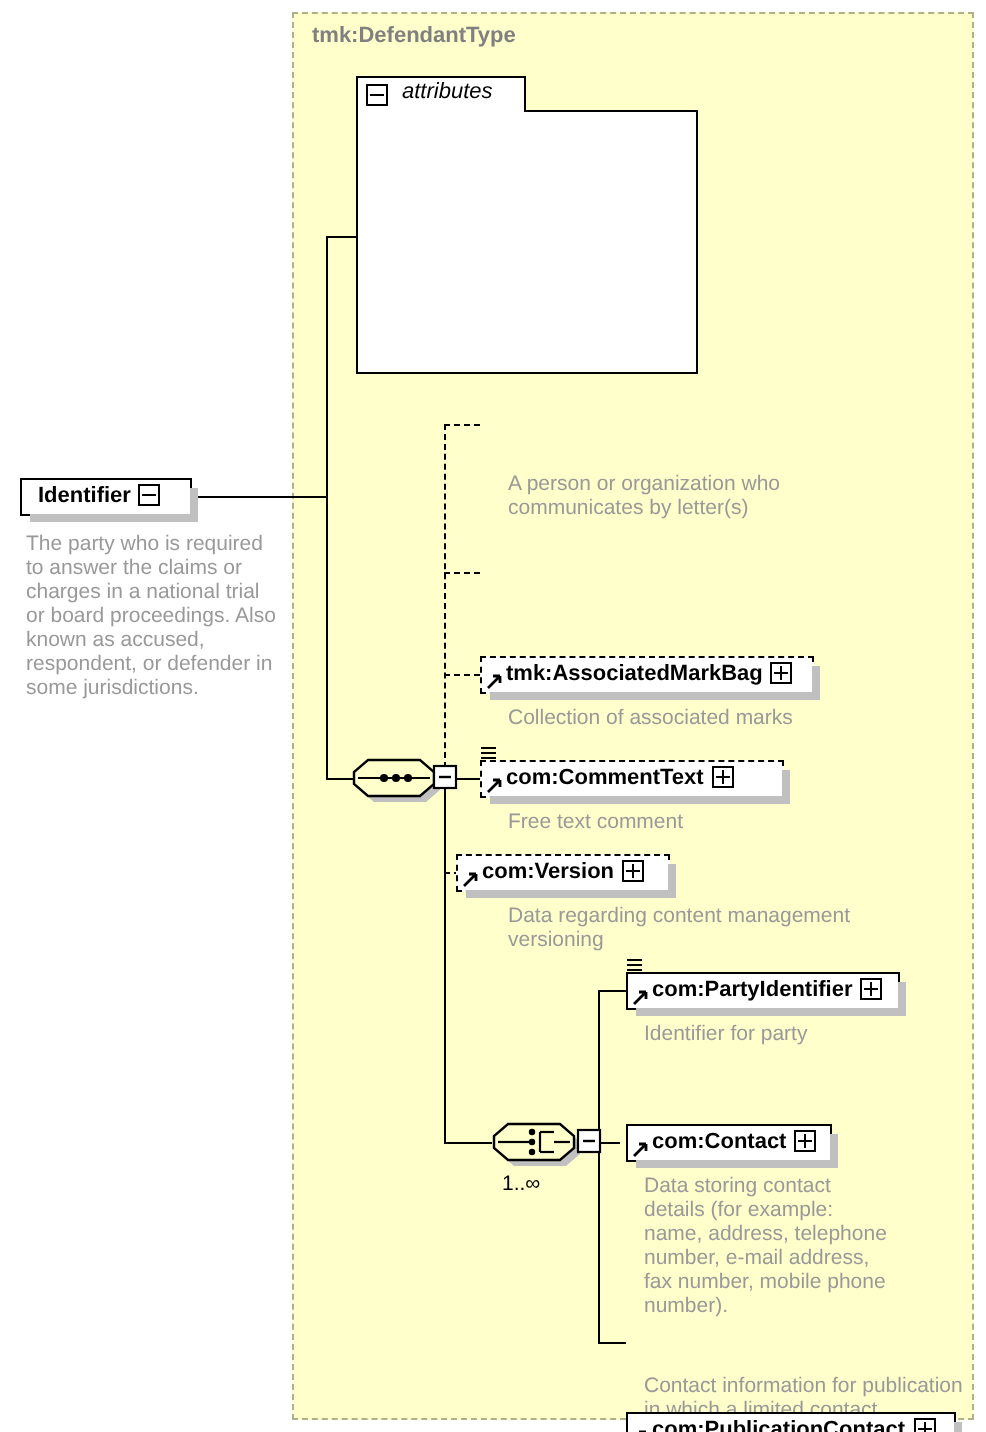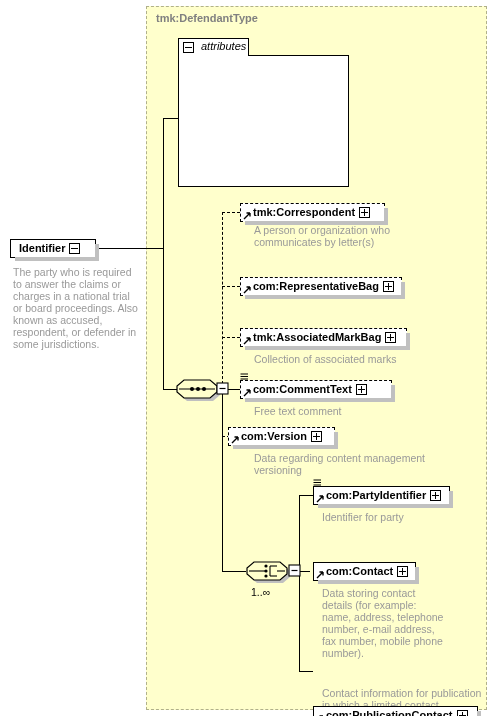--- a/index.html
+++ b/index.html
@@ -37,21 +37,21 @@
 
   
   .attr-tab{
     position:absolute;
     left:178px; top:38px;
     height:18px;
     background:#ffffff;
     border:1px solid #000000;
     border-bottom:none;
     box-sizing:border-box;
-    padding:1px 2px 0 22px;
+    padding:1px 16px 0 22px;
     font-size:11px;
     font-style:italic;
     color:#000000;
     white-space:nowrap;
     z-index:6;
   }
   .attr-tab .minus{
     position:absolute;
     left:4px; top:3px;
     width:11px; height:11px;
@@ -242,34 +242,22 @@
   <div class="dln v" style="left:222px; top:212px; height:177px;"></div>
   <div class="ln h" style="left:222px; top:389px; width:18px;"></div>
   <div class="ln v" style="left:222px; top:389px; height:182px;"></div>
   <div class="ln h" style="left:222px; top:571px; width:24px;"></div>
 
   <div class="dln h" style="left:222px; top:212px; width:18px;"></div>
   <div class="dln h" style="left:222px; top:286px; width:18px;"></div>
   <div class="dln h" style="left:222px; top:337px; width:18px;"></div>
   <div class="dln h" style="left:222px; top:436px; width:18px;"></div>
 
-  <div class="node optional" style="left:240px; top:203px; width:145px;">
-    <svg class="arrowglyph" viewBox="0 0 8 8">
-      <path d="M1,7 L7,1 M7,1 L3.5,1 M7,1 L7,4.5" stroke="#000" stroke-width="1.4" fill="none"></path>
-    </svg>
-    <span>tmk:Correspondent</span><span class="ctl plus"></span>
-  </div>
-  <div class="anno" style="left:254px; top:224px; width:160px;">A person or organization who communicates by letter(s)</div>
-
-  <div class="node optional" style="left:240px; top:277px; width:162px;">
-    <svg class="arrowglyph" viewBox="0 0 8 8">
-      <path d="M1,7 L7,1 M7,1 L3.5,1 M7,1 L7,4.5" stroke="#000" stroke-width="1.4" fill="none"></path>
-    </svg>
-    <span>com:RepresentativeBag</span><span class="ctl plus"></span>
-  </div>
+  <div class="anno" style="left:254px; top:236px; width:160px;">A person or organization who communicates by letter(s)</div>
+
 
   <div class="node optional" style="left:240px; top:328px; width:167px;">
     <svg class="arrowglyph" viewBox="0 0 8 8">
       <path d="M1,7 L7,1 M7,1 L3.5,1 M7,1 L7,4.5" stroke="#000" stroke-width="1.4" fill="none"></path>
     </svg>
     <span>tmk:AssociatedMarkBag</span><span class="ctl plus"></span>
   </div>
   <div class="anno" style="left:254px; top:353px; width:175px;">Collection of associated marks</div>
 
   <div class="node optional" style="left:240px; top:380px; width:152px;">

